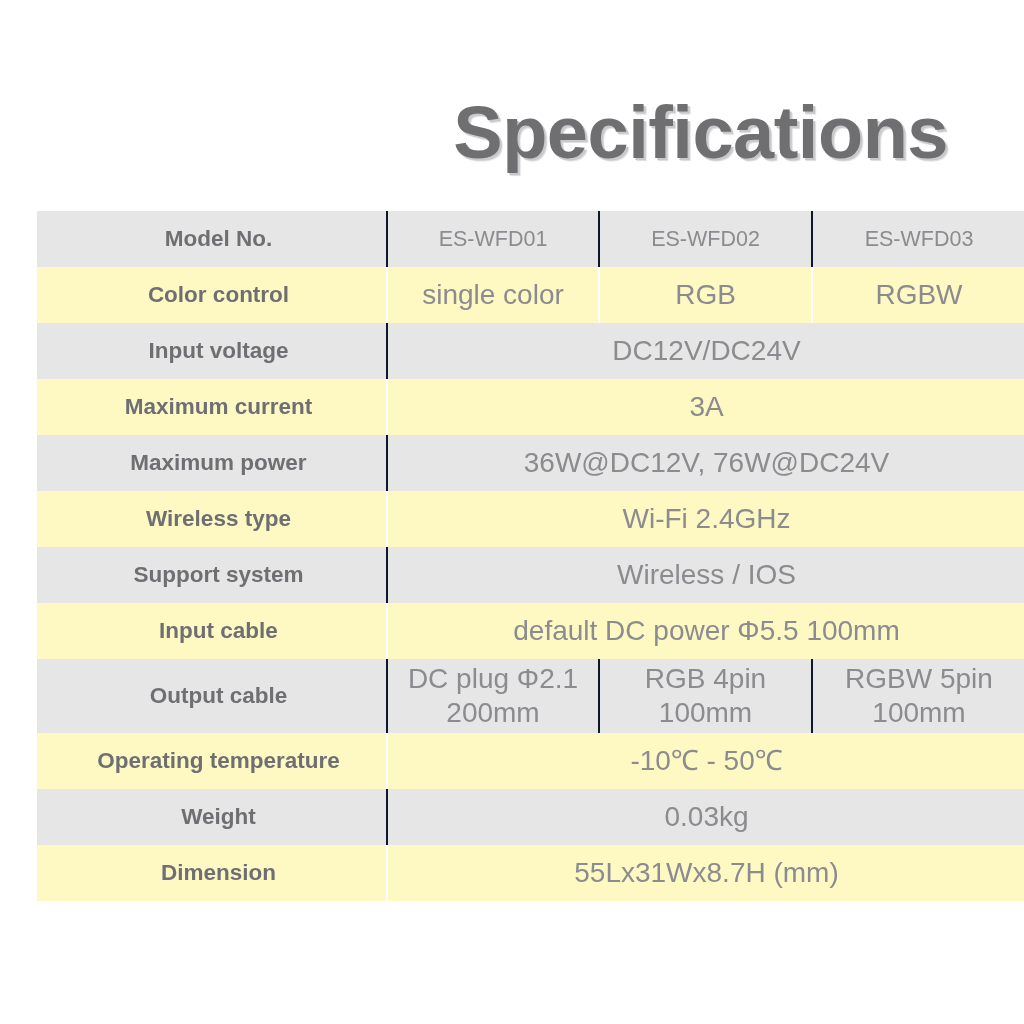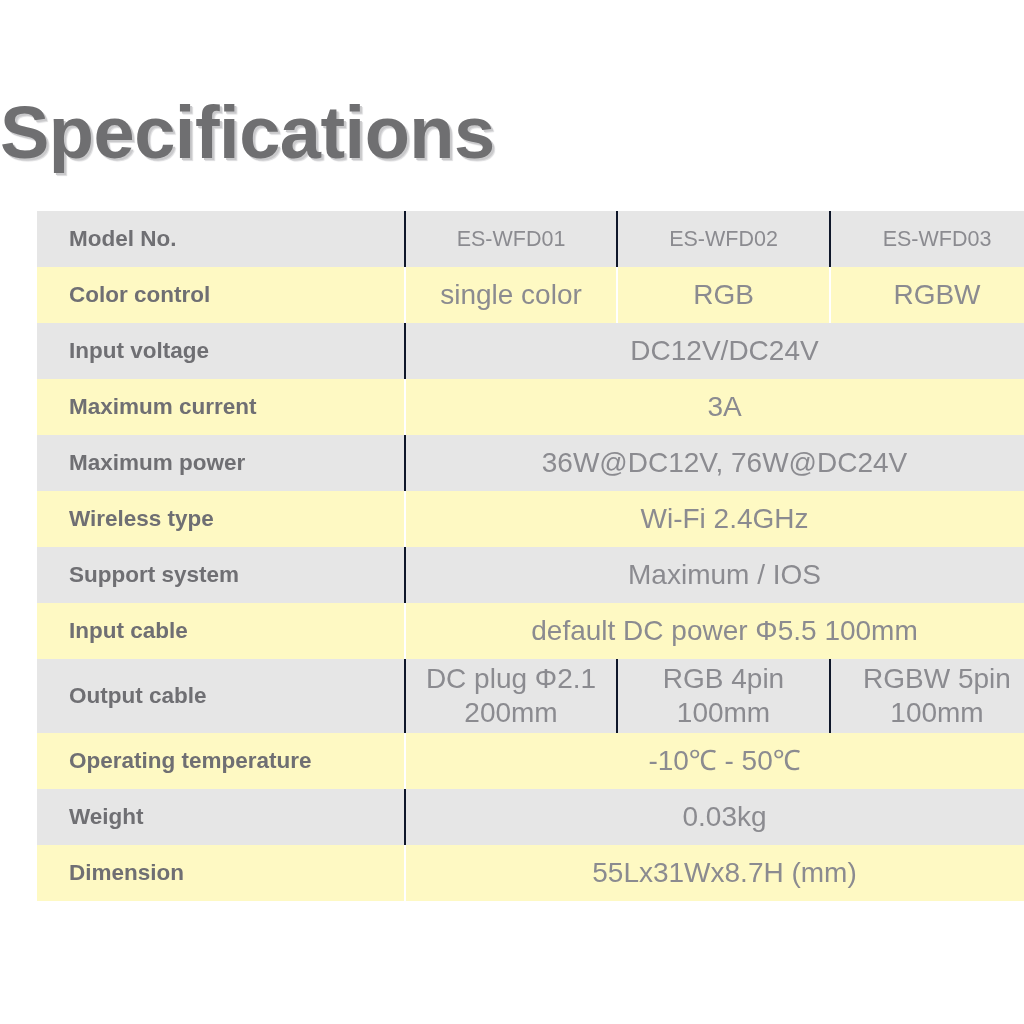--- a/index.html
+++ b/index.html
@@ -21,21 +21,21 @@
     height: 1024px;
     background: #ffffff;
   }
 
   
   .title-wrap {
     position: absolute;
     left: 0;
     top: 96px;
     width: 948px;
-    text-align: left;
+    text-align: right;
   }
   .page-title {
     display: inline-block;
     font-family: "Liberation Sans", sans-serif;
     font-size: 74px;
     font-weight: bold;
     letter-spacing: -0.5px;
     color: #6f6f71;
     line-height: 1;
     text-shadow: 2px 2px 0 #c9c9cb, 3px 3px 1px #dcdcde;
@@ -69,25 +69,25 @@
   
   .spec-table tr.row-shaded td.col-val {
     border-left: 2px solid #0f172a;
   }
   .spec-table tr.row-plain td.col-val {
     border-left: 2px solid #ffffff;
   }
 
   td.col-label {
     width: 335px;
-    padding-left: 32px;
+    padding-left: 14px;
     font-size: 22.5px;
     font-weight: bold;
     color: #6f6f73;
-    text-align: left;
+    text-align: center;
     white-space: nowrap;
   }
 
   td.col-val {
     font-size: 28px;
     font-weight: normal;
     color: #8b8b90;
     text-align: center;
   }
 
@@ -144,21 +144,21 @@
         <td class="col-val col-span3" colspan="3">36W@DC12V, 76W@DC24V</td>
       </tr>
 
       <tr class="row-plain">
         <td class="col-label">Wireless type</td>
         <td class="col-val col-span3" colspan="3">Wi-Fi 2.4GHz</td>
       </tr>
 
       <tr class="row-shaded">
         <td class="col-label">Support system</td>
-        <td class="col-val col-span3" colspan="3">Maximum / IOS</td>
+        <td class="col-val col-span3" colspan="3">Wireless / IOS</td>
       </tr>
 
       <tr class="row-plain">
         <td class="col-label">Input cable</td>
         <td class="col-val col-span3" colspan="3">default DC power Φ5.5 100mm</td>
       </tr>
 
       <tr class="row-shaded row-tall">
         <td class="col-label">Output cable</td>
         <td class="col-val col-1">

